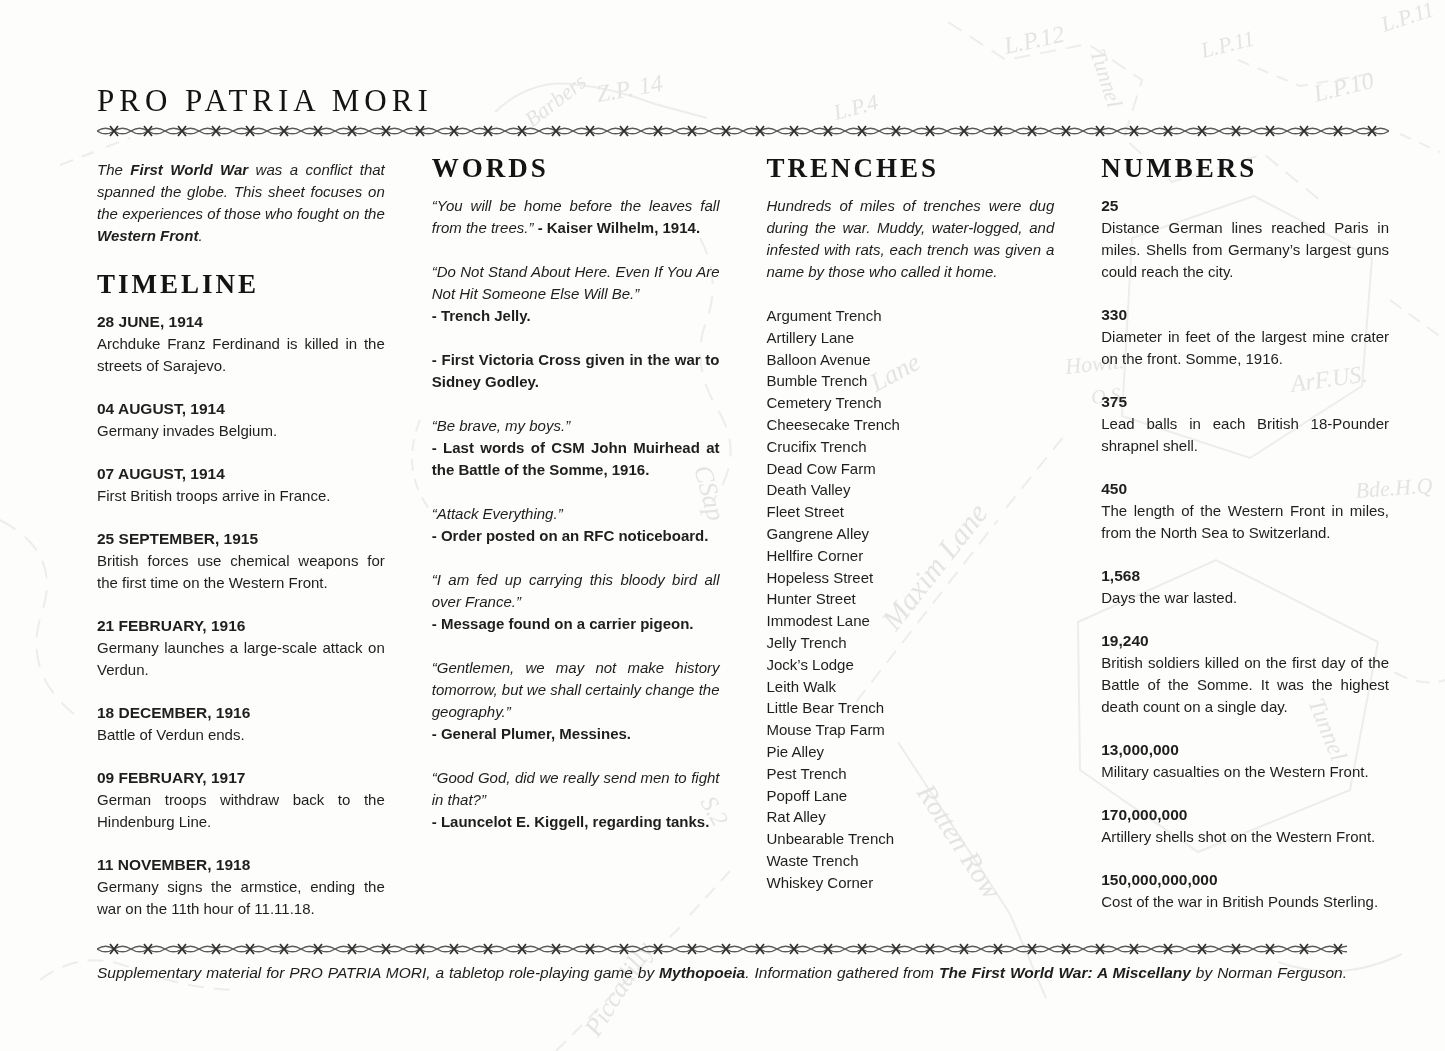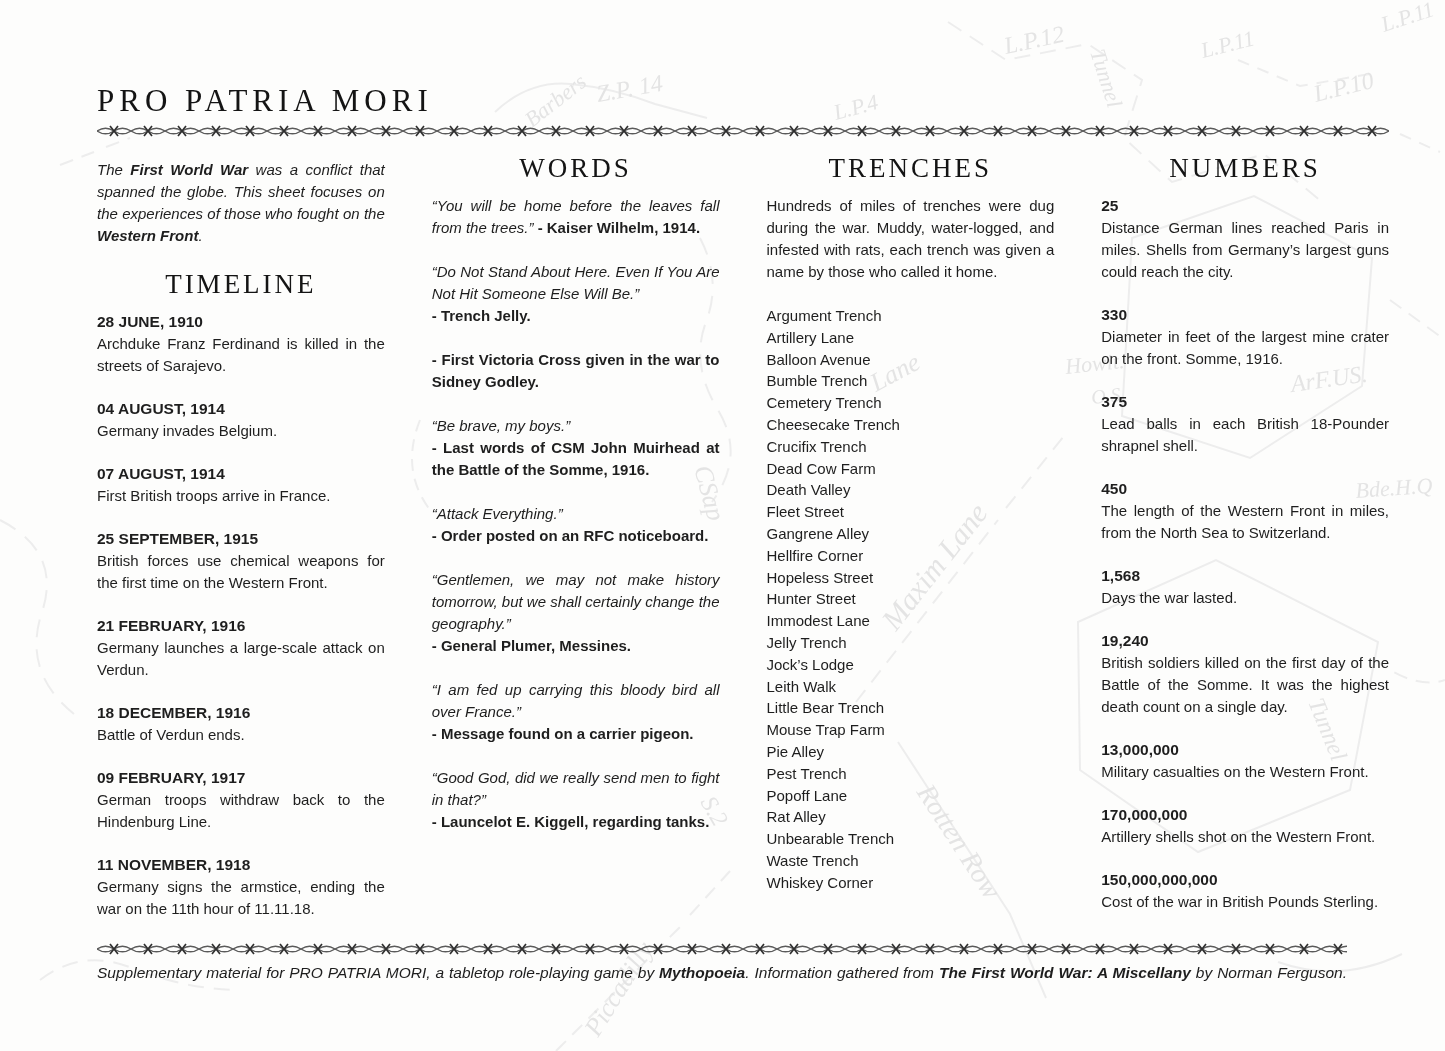--- a/index.html
+++ b/index.html
@@ -20,36 +20,36 @@
   .content{position:relative;z-index:1;padding:0 56px 0 97px;}
   header{padding-top:84px;}
   h1{
     font-family:"Liberation Serif",serif;font-weight:400;
     font-size:31px;letter-spacing:5px;line-height:34px;
     margin:0 0 6px 0;color:#141414;
   }
   .wire{display:block;width:100%;height:14px;}
   .columns{display:grid;grid-template-columns:repeat(4,1fr);column-gap:47px;margin-top:15px;}
   h2{
-    font-family:"Liberation Serif",serif;font-weight:400;
+    font-family:"Liberation Serif",serif;font-weight:700;
     font-size:27px;letter-spacing:3px;line-height:30px;
-    text-align:center;margin:0 0 12px 0;color:#141414;
+    text-align:left;margin:0 0 12px 0;color:#141414;
   }
   p{margin:0;}
   .body-txt{font-size:15px;line-height:22px;text-align:justify;}
   .intro{font-style:italic;margin-top:6px;}
   .b{font-weight:700;}
   .col1 h2{margin-top:22px;}
   .event{margin-bottom:21px;}
   .event .date{font-weight:700;font-size:15.5px;line-height:22px;}
   .quote{margin-bottom:22px;font-size:15px;line-height:22px;text-align:justify;}
   .quote .q{font-style:italic;}
   .quote .attr{font-weight:700;display:block;}
   .quote.inline .attr{display:inline;}
-  .trench-intro{margin-bottom:22px;}
+  .trench-intro{font-style:italic;margin-bottom:22px;}
   .trench-list div{font-size:15px;line-height:21.8px;}
   .stat{margin-bottom:21px;}
   .stat .num{font-weight:700;font-size:15.5px;line-height:22px;}
   footer{position:absolute;left:97px;right:98px;top:942px;z-index:1;}
   .footer-text{
     font-style:italic;font-size:15.5px;line-height:21px;margin-top:6px;
     text-align:justify;text-align-last:justify;
   }
 </style>
 </head>
@@ -114,21 +114,21 @@
     </header>
 
     <main class="columns">
 
       <section class="col1">
         <p class="body-txt intro"><span>The </span><span class="b">First World War</span><span> was a conflict that spanned the globe. This sheet focuses on the experiences of those who fought on the </span><span class="b">Western Front</span><span>.</span></p>
         <h2>TIMELINE</h2>
         <div>
 
         <div class="event">
-              <div class="date">28 JUNE, 1910</div>
+              <div class="date">28 JUNE, 1914</div>
               <p class="body-txt">Archduke Franz Ferdinand is killed in the streets of Sarajevo.</p>
             </div>
             <div class="event">
               <div class="date">04 AUGUST, 1914</div>
               <p class="body-txt">Germany invades Belgium.</p>
             </div>
             <div class="event">
               <div class="date">07 AUGUST, 1914</div>
               <p class="body-txt">First British troops arrive in France.</p>
             </div>
@@ -157,22 +157,22 @@
 
       <section>
         <h2>WORDS</h2>
         <div>
 
         <div class="quote inline"><span class="q">“You will be home before the leaves fall from the trees.”</span> <span class="attr">- Kaiser Wilhelm, 1914.</span></div>
             <div class="quote"><span class="q">“Do Not Stand About Here. Even If You Are Not Hit Someone Else Will Be.”</span> <span class="attr">- Trench Jelly.</span></div>
             <div class="quote"> <span class="attr">- First Victoria Cross given in the war to Sidney Godley.</span></div>
             <div class="quote"><span class="q">“Be brave, my boys.”</span> <span class="attr">- Last words of CSM John Muirhead at the Battle of the Somme, 1916.</span></div>
             <div class="quote"><span class="q">“Attack Everything.”</span> <span class="attr">- Order posted on an RFC noticeboard.</span></div>
+            <div class="quote"><span class="q">“I am fed up carrying this bloody bird all over France.”</span> <span class="attr">- Message found on a carrier pigeon.</span></div>
             <div class="quote"><span class="q">“Gentlemen, we may not make history tomorrow, but we shall certainly change the geography.”</span> <span class="attr">- General Plumer, Messines.</span></div>
-            <div class="quote"><span class="q">“I am fed up carrying this bloody bird all over France.”</span> <span class="attr">- Message found on a carrier pigeon.</span></div>
             <div class="quote"><span class="q">“Good God, did we really send men to fight in that?”</span> <span class="attr">- Launcelot E. Kiggell, regarding tanks.</span></div>
           </div>
       </section>
 
       <section>
         <h2>TRENCHES</h2>
         <p class="body-txt trench-intro">Hundreds of miles of trenches were dug during the war. Muddy, water-logged, and infested with rats, each trench was given a name by those who called it home.</p>
         <div class="trench-list">
 
         <div>Argument Trench</div>

